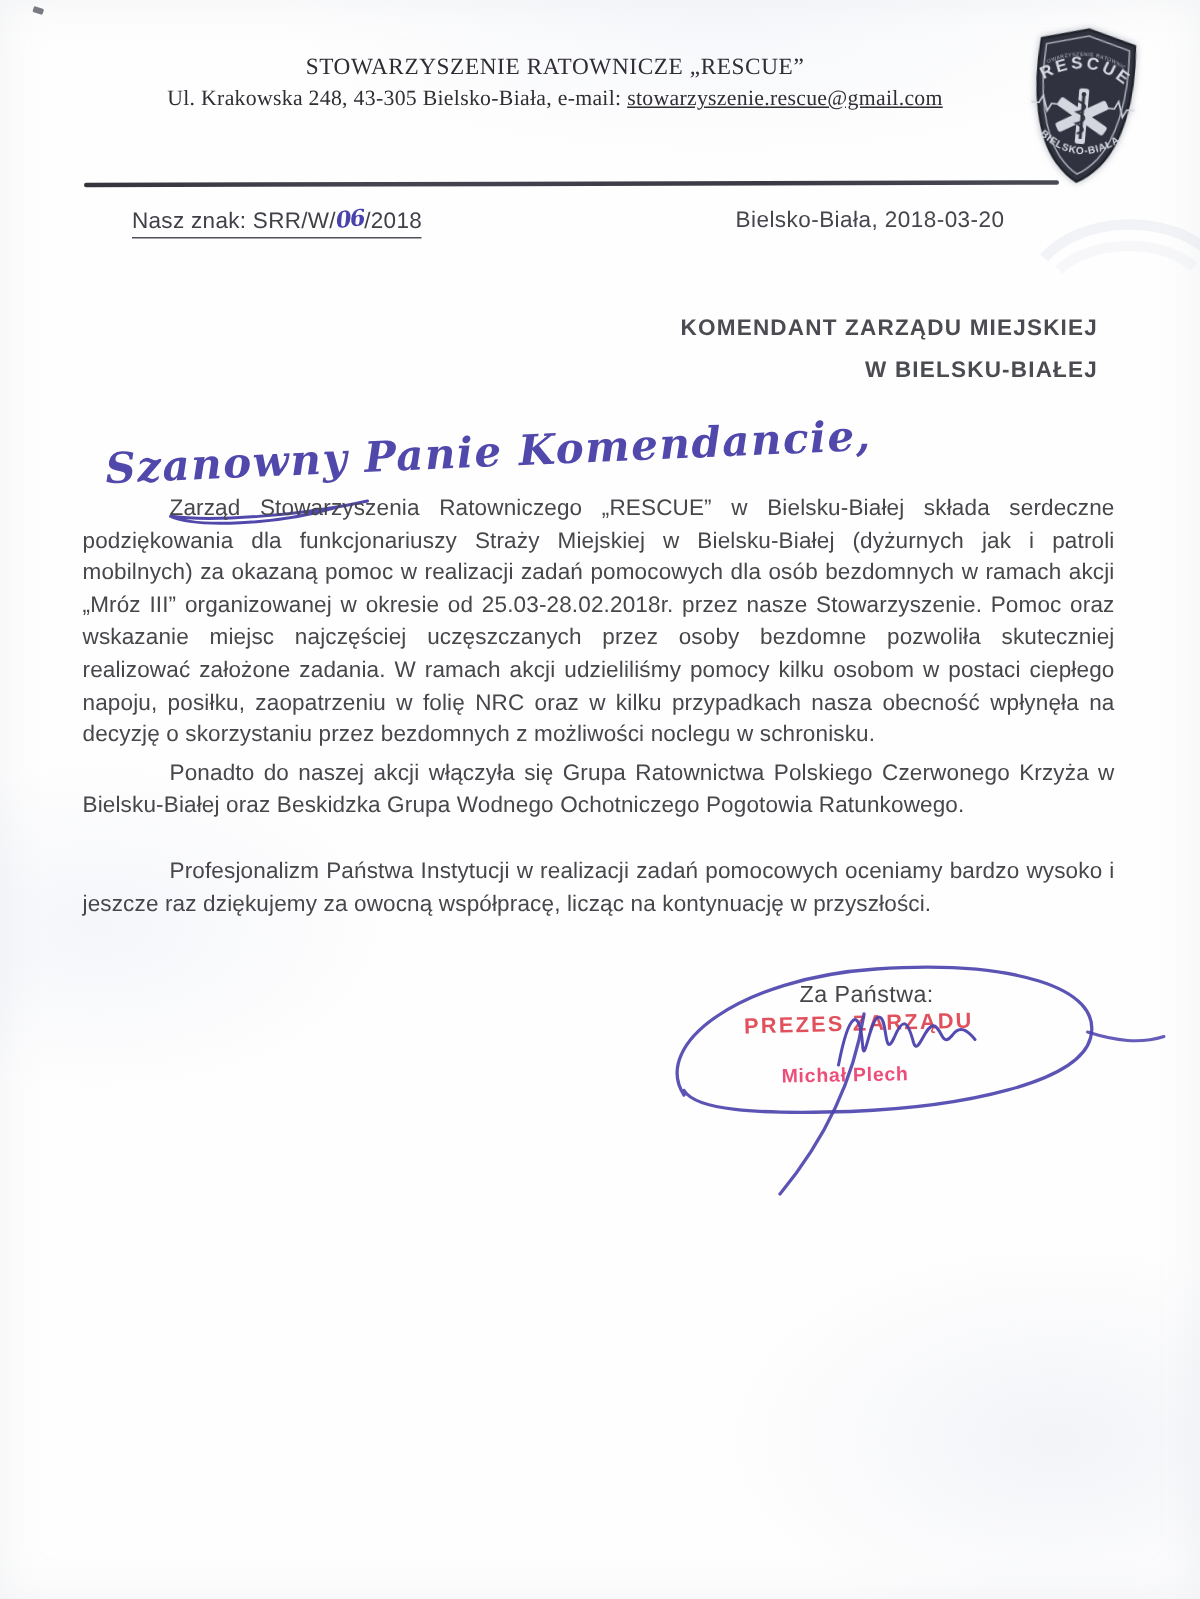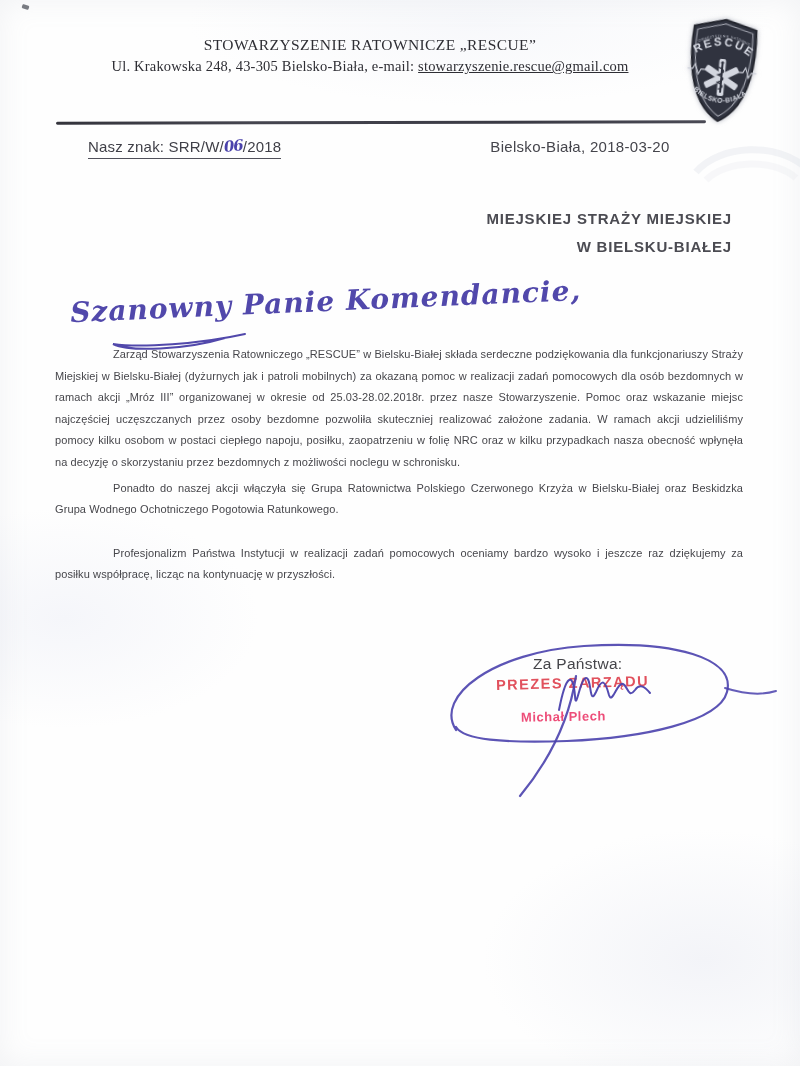--- a/index.html
+++ b/index.html
@@ -50,21 +50,21 @@
   .addressee{left:330px;top:205px;width:402px;text-align:right;font-size:15px;font-weight:600;
     letter-spacing:.8px;color:#4b4b52;line-height:28px;}
 
   
   .salutation{left:70px;top:285px;font-family:"DejaVu Serif", serif;font-style:italic;font-weight:700;
     font-size:28px;color:#5148ab;transform:rotate(-2.5deg);letter-spacing:1px;white-space:nowrap;}
   .flourish{left:95px;top:330px;width:180px;height:26px;}
   .flourish path{stroke:#5148ab;stroke-width:2;fill:none;stroke-linecap:round;}
 
   
-  .body-block{left:55px;top:344px;width:688px;font-size:11px;line-height:21.6px;
+  .body-block{left:55px;top:328px;width:688px;font-size:15px;line-height:21.6px;
     text-align:justify;color:#46464b;letter-spacing:.1px;}
   .body-block p{margin:0;text-indent:58px;}
   .body-block p.p2{margin-top:4px;}
   .body-block p.p3{margin-top:22px;}
 
   
   .regards{left:400px;top:629px;font-size:13.5px;color:#45454a;}
   .za-zarzad{left:533px;top:655px;font-size:15.5px;color:#45454a;letter-spacing:.3px;}
 
   
@@ -127,33 +127,33 @@
       <textPath href="#arcBottom" startOffset="50%" text-anchor="middle">BIELSKO-BIAŁA</textPath>
     </text>
   </svg>
 
   <div class="abs rule"></div>
 
   <div class="abs ref"><span>Nasz znak: SRR/W/</span><span class="hand-num">06</span><span>/2018</span></div>
   <div class="abs place-date">Bielsko-Biała, 2018-03-20</div>
 
   <div class="abs addressee">
-    <div>MIEJSKIEJ STRAŻY MIEJSKIEJ</div>
+    <div>KOMENDANT ZARZĄDU MIEJSKIEJ</div>
     <div>W BIELSKU-BIAŁEJ</div>
   </div>
 
   <div class="abs salutation">Szanowny Panie Komendancie,</div>
   <svg class="abs flourish" viewBox="0 0 180 26" aria-hidden="true">
     <path d="M130 8 C 90 20, 35 22, 18 14 C 45 18, 105 14, 150 4"></path>
   </svg>
 
   <div class="abs body-block">
     <p class="p1">Zarząd Stowarzyszenia Ratowniczego „RESCUE” w Bielsku-Białej składa serdeczne podziękowania dla funkcjonariuszy Straży Miejskiej w Bielsku-Białej (dyżurnych jak i patroli mobilnych) za okazaną pomoc w realizacji zadań pomocowych dla osób bezdomnych w ramach akcji „Mróz III” organizowanej w okresie od 25.03-28.02.2018r. przez nasze Stowarzyszenie. Pomoc oraz wskazanie miejsc najczęściej uczęszczanych przez osoby bezdomne pozwoliła skuteczniej realizować założone zadania. W ramach akcji udzieliliśmy pomocy kilku osobom w postaci ciepłego napoju, posiłku, zaopatrzeniu w folię NRC oraz w kilku przypadkach nasza obecność wpłynęła na decyzję o skorzystaniu przez bezdomnych z możliwości noclegu w schronisku.</p>
     <p class="p2">Ponadto do naszej akcji włączyła się Grupa Ratownictwa Polskiego Czerwonego Krzyża w Bielsku-Białej oraz Beskidzka Grupa Wodnego Ochotniczego Pogotowia Ratunkowego.</p>
-    <p class="p3">Profesjonalizm Państwa Instytucji w realizacji zadań pomocowych oceniamy bardzo wysoko i jeszcze raz dziękujemy za posiłku współpracę, licząc na kontynuację w przyszłości.</p>
+    <p class="p3">Profesjonalizm Państwa Instytucji w realizacji zadań pomocowych oceniamy bardzo wysoko i jeszcze raz dziękujemy za owocną współpracę, licząc na kontynuację w przyszłości.</p>
   </div>
 
   <div class="abs za-zarzad">Za Państwa:</div>
 
   <div class="abs stamp-title">PREZES ZARZĄDU</div>
   <div class="abs stamp-name">Michał Plech</div>
 
   <svg class="abs signature" viewBox="0 0 352 170" aria-hidden="true">
     <path d="M30 96 C 8 62, 68 18, 158 12 C 248 6, 310 24, 301 58 C 293 88, 216 104, 141 107 C 76 109, 38 106, 30 93" stroke-width="2.2" opacity=".9"></path>
     <path d="M299 54 C 318 60, 334 62, 350 57" stroke-width="2" opacity=".85"></path>

